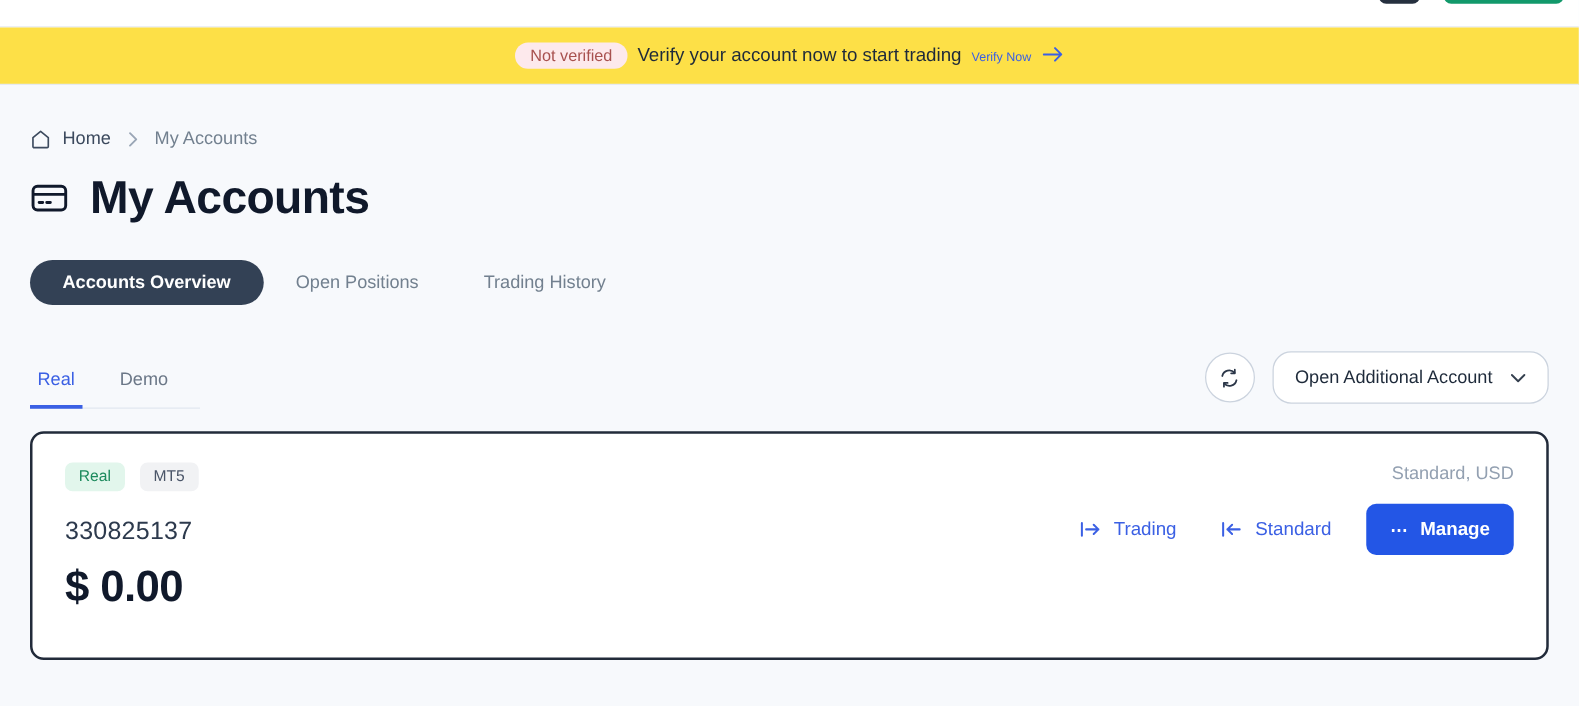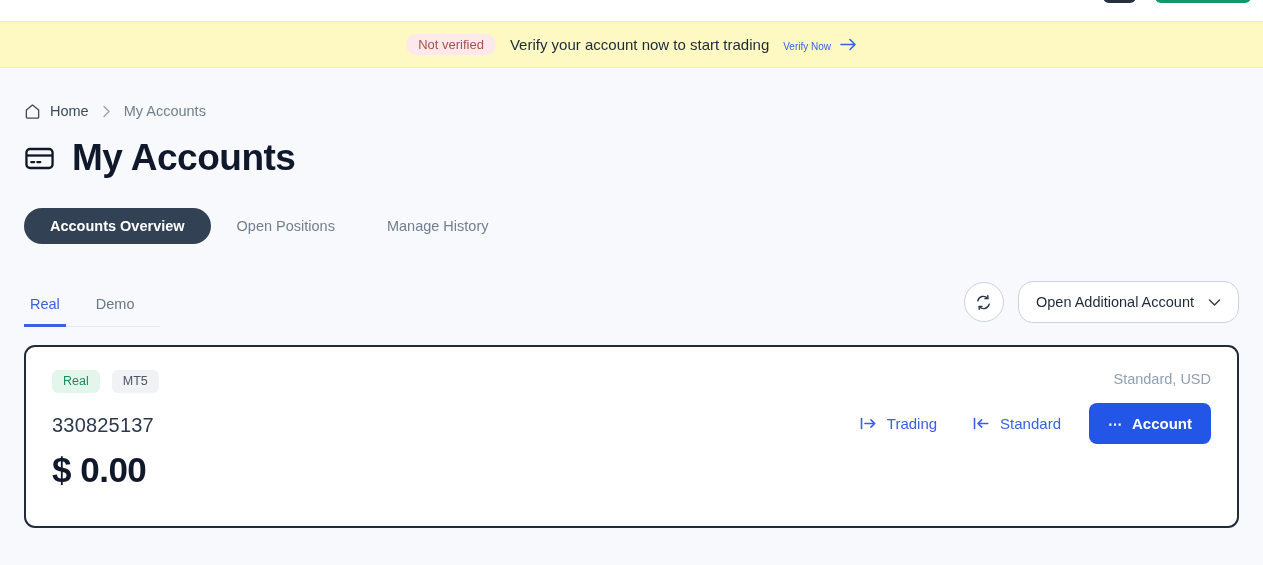--- a/index.html
+++ b/index.html
@@ -40,26 +40,26 @@
     height: 27px;
     background: #12996b;
     border-radius: 6px;
   }
 
   
   .banner {
     position: absolute;
     top: 22px; left: 0; right: 0;
     height: 46px;
-    background: #fef9c3;
+    background: #fde047;
     border-bottom: 1px solid #e6eaf0;
     display: flex;
     align-items: center;
     justify-content: center;
-    gap: 14px;
+    gap: 8px;
   }
   .banner-badge {
     background: #fde9ec;
     color: #a8514f;
     font-size: 13px;
     padding: 4px 12px;
     border-radius: 999px;
     line-height: 1;
     white-space: nowrap;
   }
@@ -328,21 +328,21 @@
   </div>
 
   <div class="tabs">
     <div class="tab active">
       <span>Accounts Overview</span>
     </div>
     <div class="tab">
       <span>Open Positions</span>
     </div>
     <div class="tab">
-      <span>Manage History</span>
+      <span>Trading History</span>
     </div>
   </div>
 
   <div class="subrow">
     <div class="subtabs">
       <div class="subtab active">
         <span>Real</span>
       </div>
       <div class="subtab">
         <span>Demo</span>
@@ -398,18 +398,18 @@
           <svg width="17" height="15" viewBox="0 0 18 15" fill="none">
             <path d="M1.6 2.2v10.6" stroke="#3b60e4" stroke-width="1.7" stroke-linecap="round"></path>
             <path d="M15.6 7.5H5.2M9.2 3.6l-4 3.9 4 3.9" stroke="#3b60e4" stroke-width="1.7" stroke-linecap="round" stroke-linejoin="round"></path>
           </svg>
         </span>
         <span>Standard</span>
       </div>
 
       <button class="manage-btn">
         <span class="dots">⋯</span>
-        <span>Account</span>
+        <span>Manage</span>
       </button>
     </div>
   </div>
 
 </div>
 
 </body></html>

